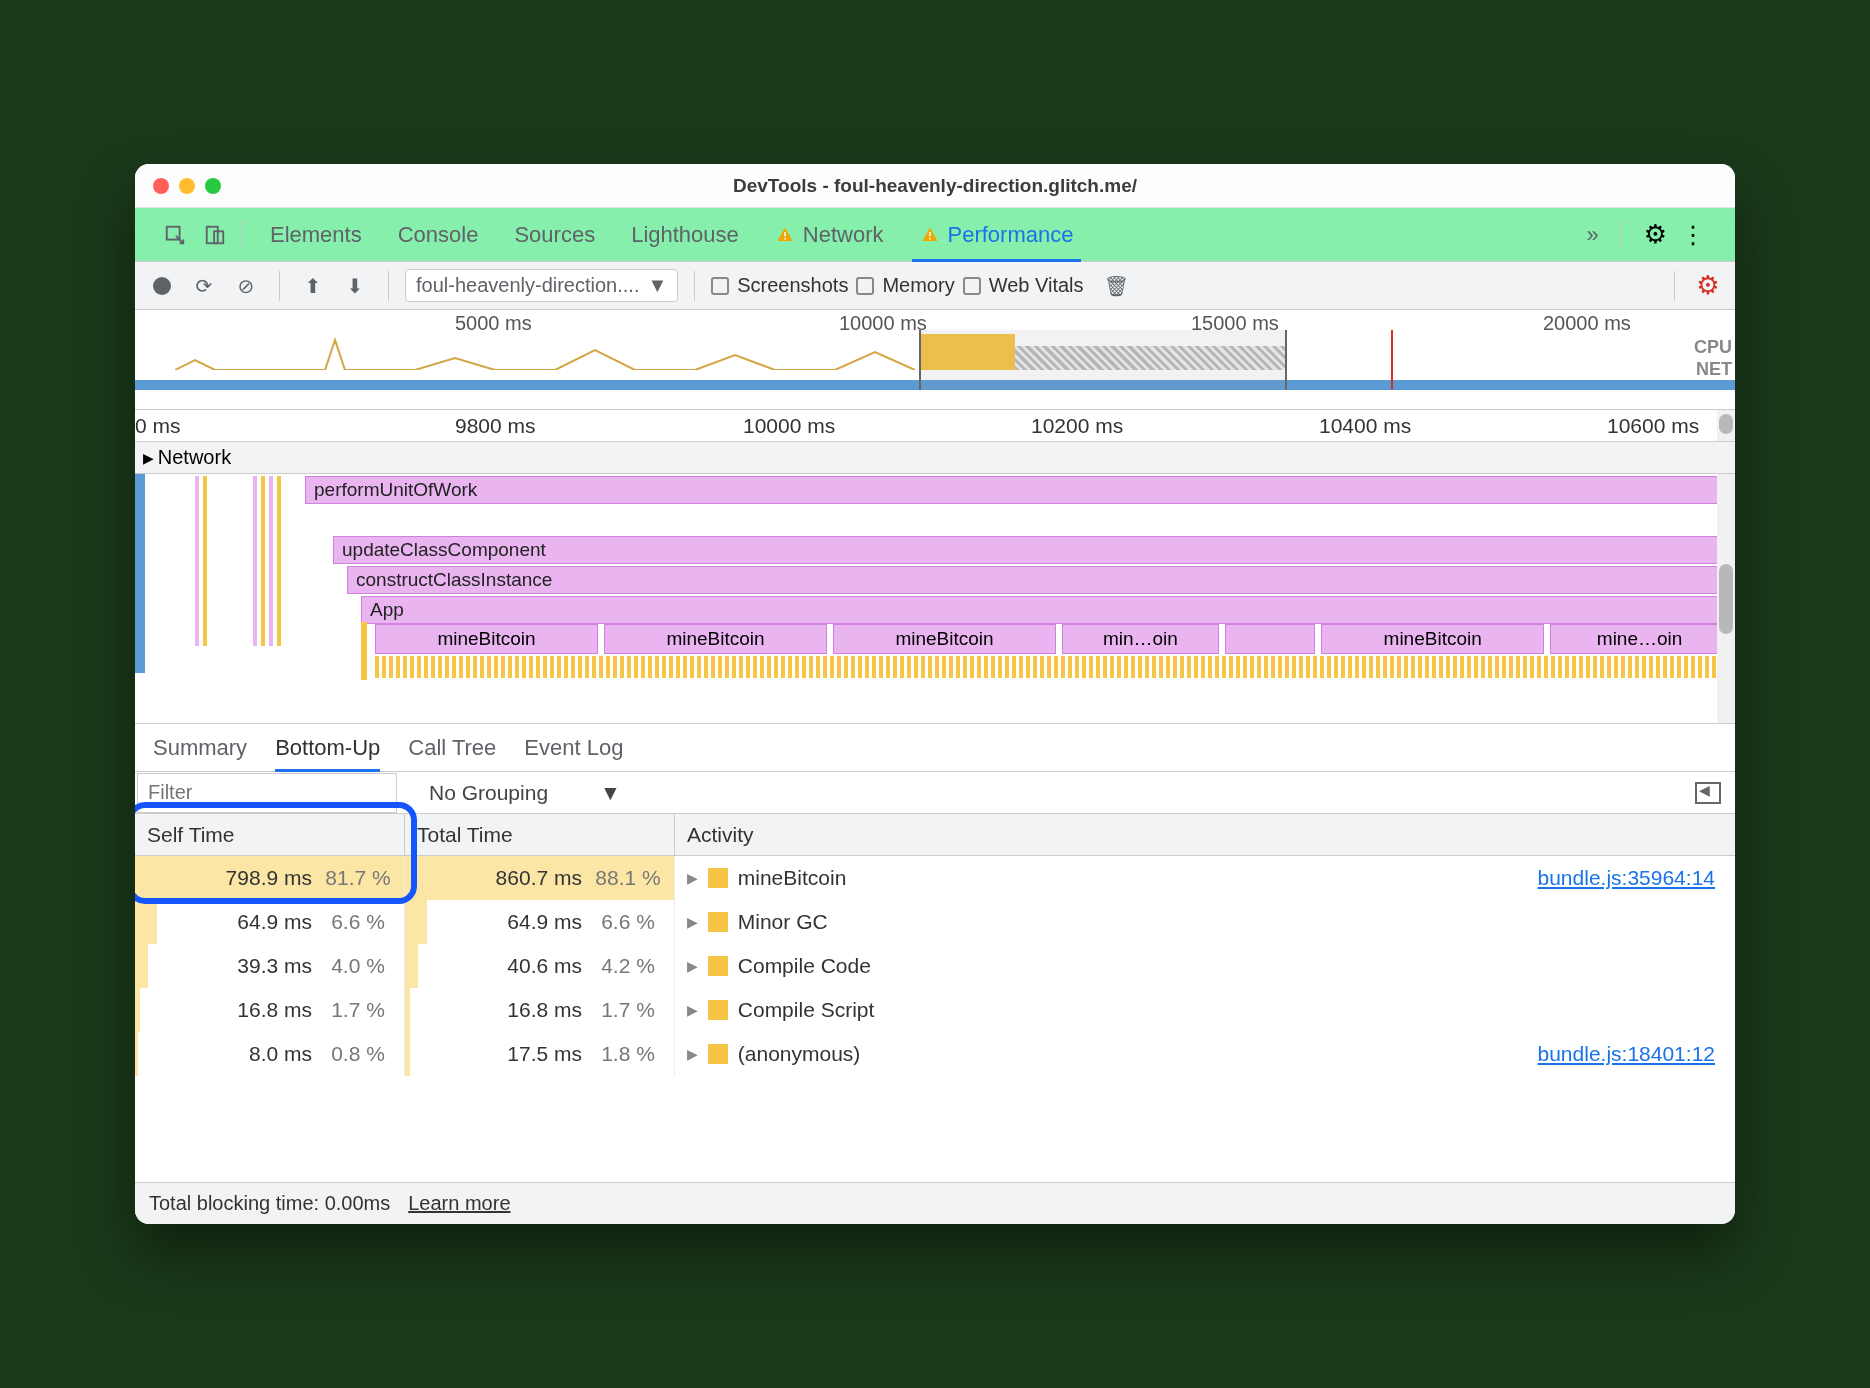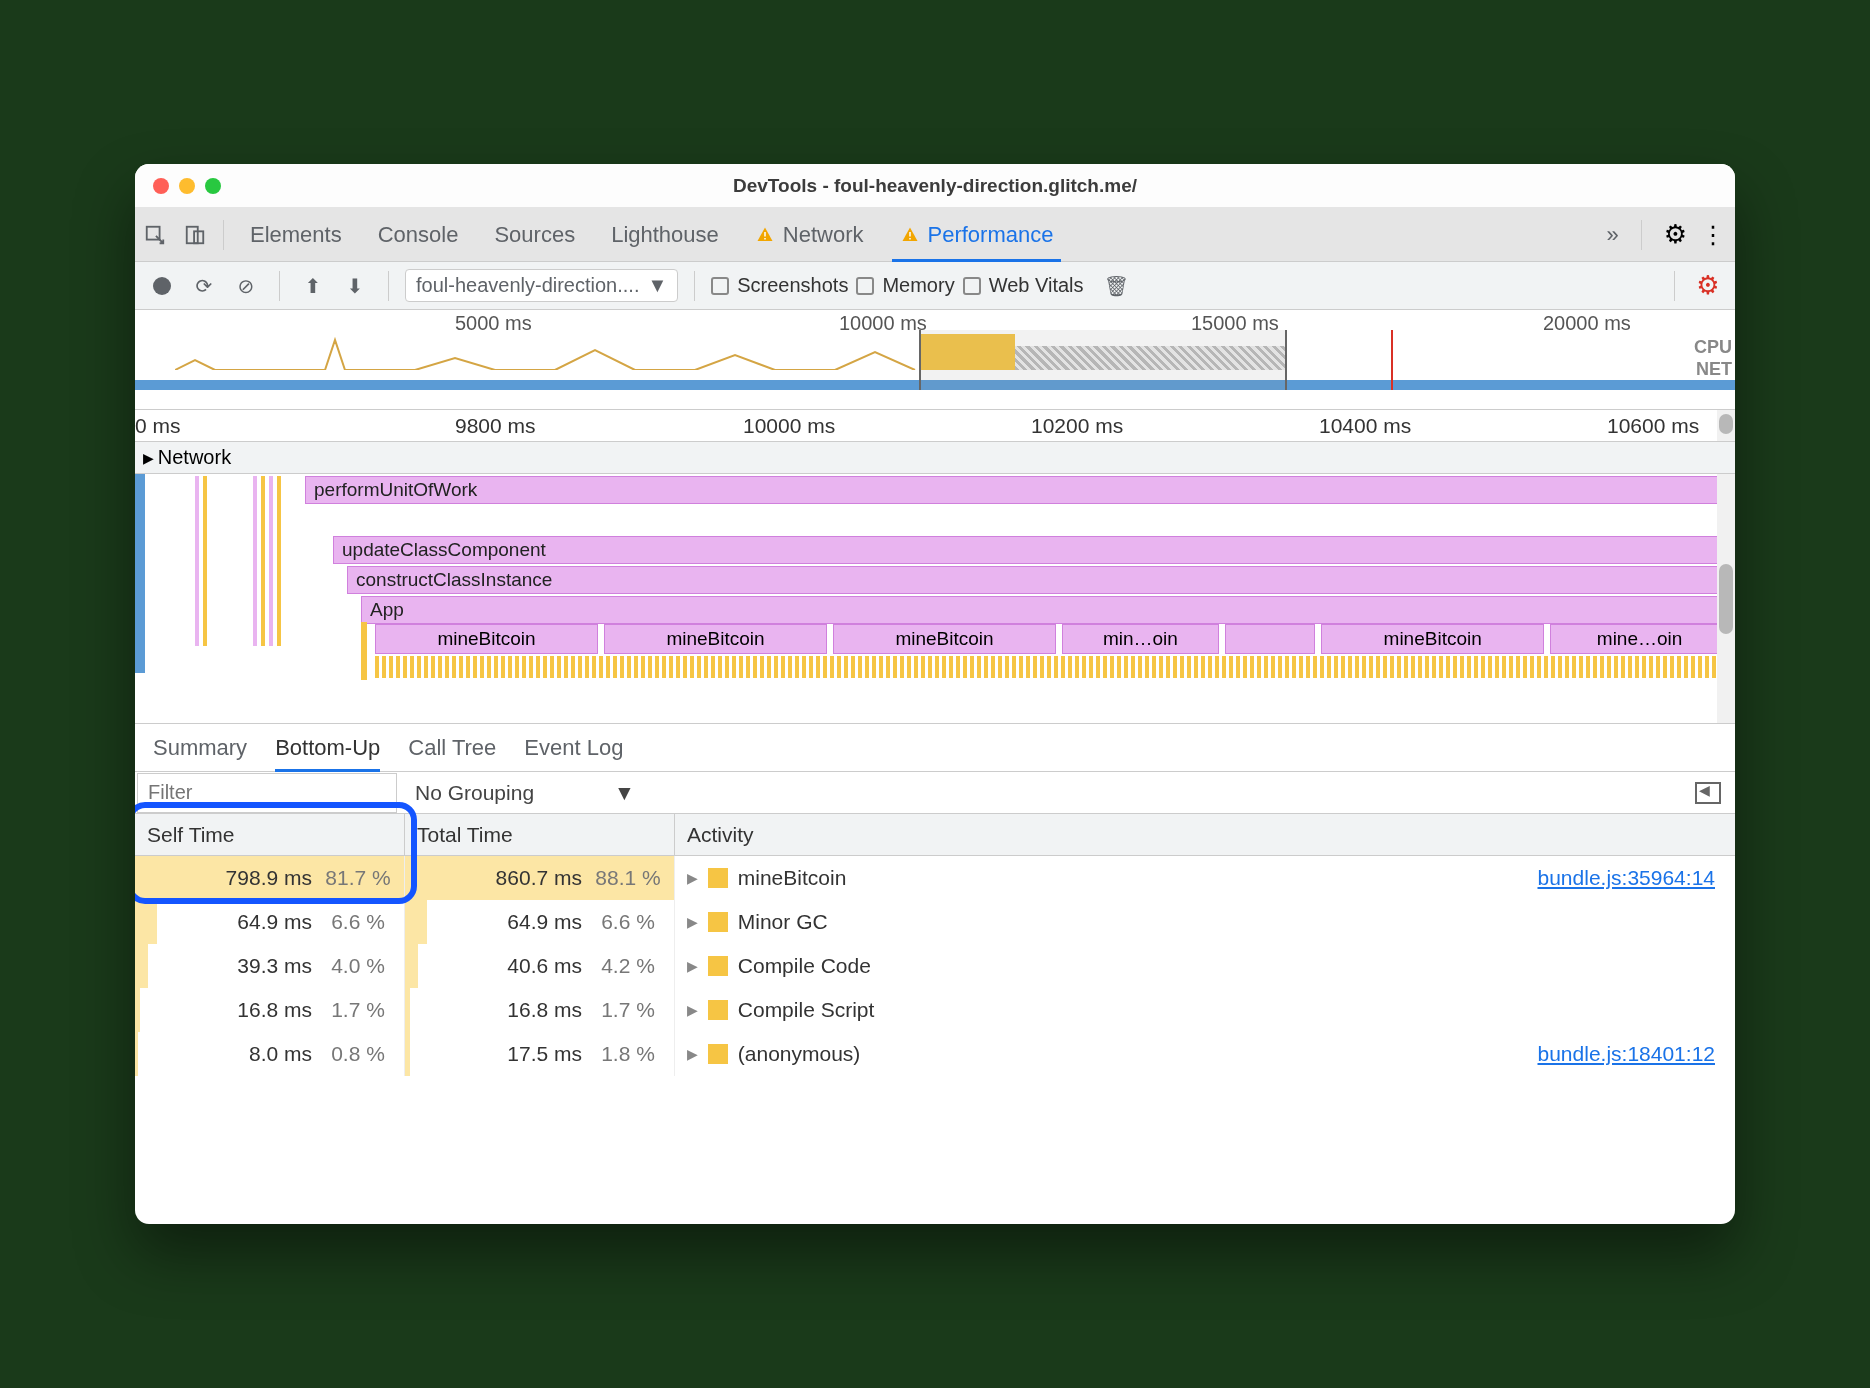--- a/index.html
+++ b/index.html
@@ -4,21 +4,21 @@
 <style>
   * { box-sizing: border-box; margin: 0; padding: 0; font-family: -apple-system, "Helvetica Neue", Arial, sans-serif; }
   body { background: #1a3a1a; display:flex; align-items:center; justify-content:center; width:1870px; height:1388px;}
   .window { width: 1600px; height: 1060px; background:#fff; border-radius:14px; box-shadow:0 30px 60px rgba(0,0,0,.45); overflow:hidden; display:flex; flex-direction:column; position:relative;}
   .titlebar { height:44px; display:flex; align-items:center; position:relative; background:#fdfdfd; border-bottom:1px solid #e5e5e5;}
   .traffic { display:flex; gap:10px; padding-left:18px;}
   .tl { width:16px; height:16px; border-radius:50%;}
   .red{background:#ff5f57;} .yellow{background:#febc2e;} .green{background:#28c840;}
   .title { position:absolute; left:0; right:0; text-align:center; font-size:19px; color:#3c3c3c; font-weight:600;}
   
-  .tabs { height:54px; display:flex; align-items:center; border-bottom:1px solid #ccc; background:#e5e5e5; padding:0 0; gap:0;}
+  .tabs { height:54px; display:flex; align-items:center; border-bottom:1px solid #ccc; background:#86efac; padding:0 20px; gap:0;}
   .ticon { width:40px; height:40px; display:flex; align-items:center; justify-content:center; color:#5f6368;}
   .vsep { width:1px; height:30px; background:#ccc; margin:0 8px;}
   .tab { padding:0 18px; height:54px; display:flex; align-items:center; gap:8px; font-size:22px; color:#5f6368; position:relative; cursor:pointer;}
   .tab.active { color:#1a73e8;}
   .tab.active::after{content:'';position:absolute;bottom:0;left:10px;right:10px;height:3px;background:#1a73e8;}
   .warn-tri { width:20px; height:18px;}
   .rightbar { margin-left:auto; display:flex; align-items:center; gap:14px; padding-right:10px;}
   .chev { font-size:22px; color:#5f6368;}
   
   .toolbar { height:48px; background:#f1f3f4; border-bottom:1px solid #ccc; display:flex; align-items:center; padding:0 10px; gap:8px;}
@@ -55,21 +55,21 @@
   .bitrow{position:absolute;left:190px;right:6px;top:174px;height:30px;display:flex;gap:6px;}
   .bit{flex:1;background:#e9b4f0;border:1px solid #d080dd;font-size:19px;line-height:28px;text-align:center;overflow:hidden;}
 
   .subtabs{height:48px;border-bottom:1px solid #ccc;display:flex;align-items:center;gap:28px;padding-left:18px;font-size:22px;color:#5f6368;}
   .subtabs .st{height:48px;display:flex;align-items:center;cursor:pointer;position:relative;}
   .subtabs .st.active{color:#333;}
   .subtabs .st.active::after{content:'';position:absolute;bottom:0;left:0;right:0;height:3px;background:#1a73e8;}
 
   .filterrow{height:42px;border-bottom:1px solid #ccc;display:flex;align-items:center;}
   .filterrow input{width:260px;height:40px;border:1px solid #ccc;padding:0 10px;font-size:20px;margin-left:2px;}
-  .grp{margin-left:18px;font-size:21px;color:#444;display:flex;align-items:center;gap:80px;}
+  .grp{margin-left:32px;font-size:21px;color:#444;display:flex;align-items:center;gap:52px;}
   .panelbtn{margin-left:auto;margin-right:14px;width:26px;height:22px;border:2px solid #666;position:relative;}
   .panelbtn::before{content:'◀';position:absolute;left:2px;top:-2px;font-size:14px;color:#666;}
 
   .gridhead{height:42px;background:#f1f3f4;border-bottom:1px solid #ccc;display:flex;font-size:21px;color:#333;position:relative;}
   .col-self{width:270px;padding-left:12px;display:flex;align-items:center;border-right:1px solid #ccc;}
   .col-total{width:270px;padding-left:12px;display:flex;align-items:center;border-right:1px solid #ccc;}
   .col-act{flex:1;padding-left:12px;display:flex;align-items:center;}
   .highlight-box{position:absolute;left:-8px;top:-12px;width:290px;height:102px;border:6px solid #1455ff;border-radius:18px;pointer-events:none;z-index:5;}
 
   .gridbody{flex:1;overflow:hidden;position:relative;}
@@ -380,14 +380,18 @@
         </div>
         <div class="cell-act">
           <span class="disc">▶</span>
           <span class="sq"></span>
           <span>(anonymous)</span>
           <a class="srclink">bundle.js:18401:12</a>
         </div>
       </div>
     </div>
 
+  <div class="footer">
+    <span>Total blocking time: 0.00ms</span>
+    <a href="#">Learn more</a>
+  </div>
 
 </div>
 
 </body></html>

